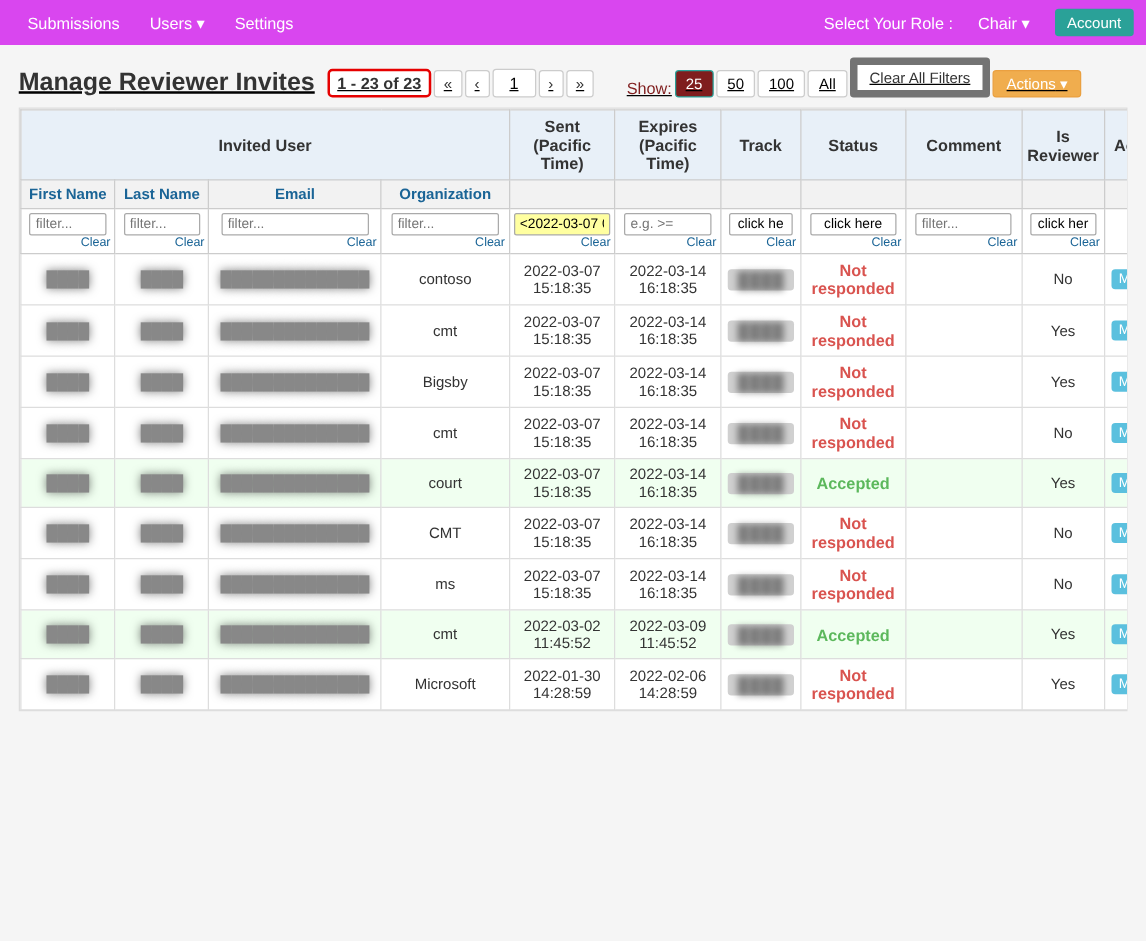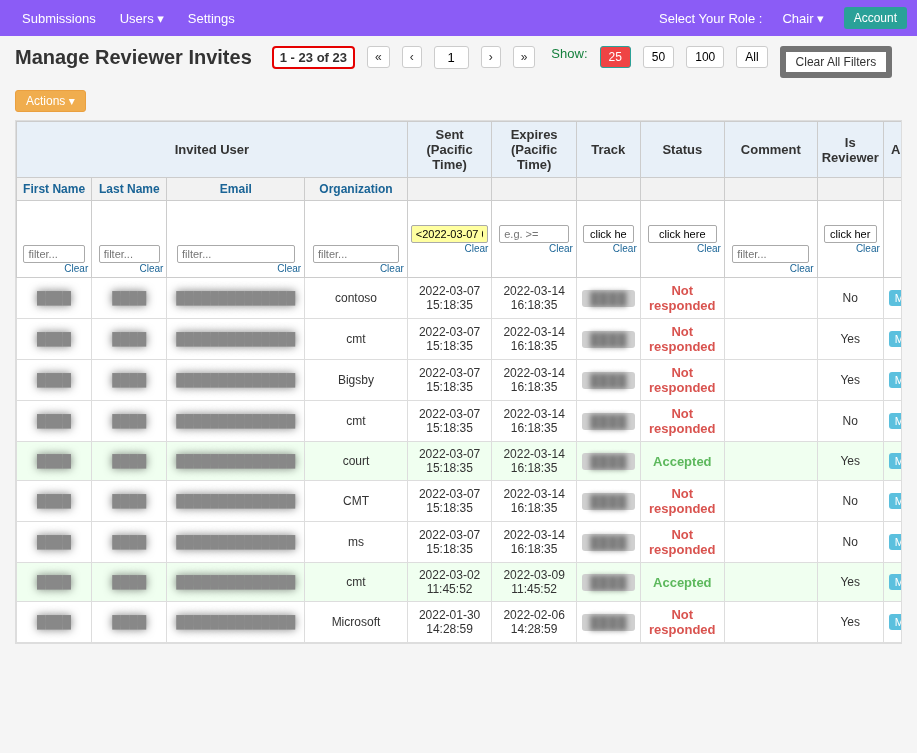--- a/index.html
+++ b/index.html
@@ -1,20 +1,20 @@
 <!DOCTYPE html>
 <html><head>
   <meta charset="utf-8">
   <style>
     * { box-sizing: border-box; margin: 0; padding: 0; font-family: Arial, sans-serif; font-size: 13px; }
     body { background: #f5f5f5; }
 
     
     .top-nav {
-      background: #8b5cf6;
+      background: #d946ef;
       color: white;
       display: flex;
       align-items: center;
       padding: 0 10px;
       height: 36px;
     }
     .top-nav a {
       color: white;
       text-decoration: none;
       padding: 8px 12px;
@@ -44,24 +44,25 @@
     }
 
     
     .page-content {
       padding: 10px 15px;
     }
 
     
     .header-row {
       display: flex;
-      align-items: flex-start;
+      align-items: flex-end;
       margin-bottom: 8px;
-      gap: 12px;
+      gap: 2px;
       flex-wrap: wrap;
+      text-decoration: underline;
     }
     .page-title {
       font-size: 20px;
       font-weight: bold;
       color: #333;
       margin-right: 8px;
     }
     .pagination-badge {
       border: 2px solid #e60000;
       border-radius: 4px;
@@ -81,33 +82,33 @@
       color: #333;
     }
     .pager-input {
       border: 1px solid #ccc;
       padding: 3px 5px;
       width: 35px;
       text-align: center;
       border-radius: 3px;
     }
     .show-label {
-      margin-left: 4px;
-      color: #15803d;
+      margin-left: 24px;
+      color: #7f1d1d;
     }
     .show-btn {
       border: 1px solid #ccc;
       background: white;
       padding: 3px 8px;
       cursor: pointer;
       border-radius: 3px;
       font-size: 12px;
     }
     .show-btn.active {
-      background: #ef4444;
+      background: #7f1d1d;
       color: white;
       border-color: #2aa198;
     }
     .btn-clear-all {
       border: 6px solid #737373;
       background: white;
       padding: 3px 10px;
       cursor: pointer;
       border-radius: 3px;
       font-size: 12px;
@@ -157,21 +158,20 @@
       border: 1px solid #ccc;
       padding: 3px 3px;
       text-align: center;
     }
     .filter-input {
       border: 1px solid #aaa;
       padding: 2px 4px;
       width: 90%;
       font-size: 11px;
       border-radius: 2px;
-      margin-top: 41px;
     }
     .filter-date {
       background: #ffffa0;
       border: 1px solid #aaa;
       padding: 2px 4px;
       width: 100%;
       font-size: 11px;
       border-radius: 2px;
     }
     .filter-example {

